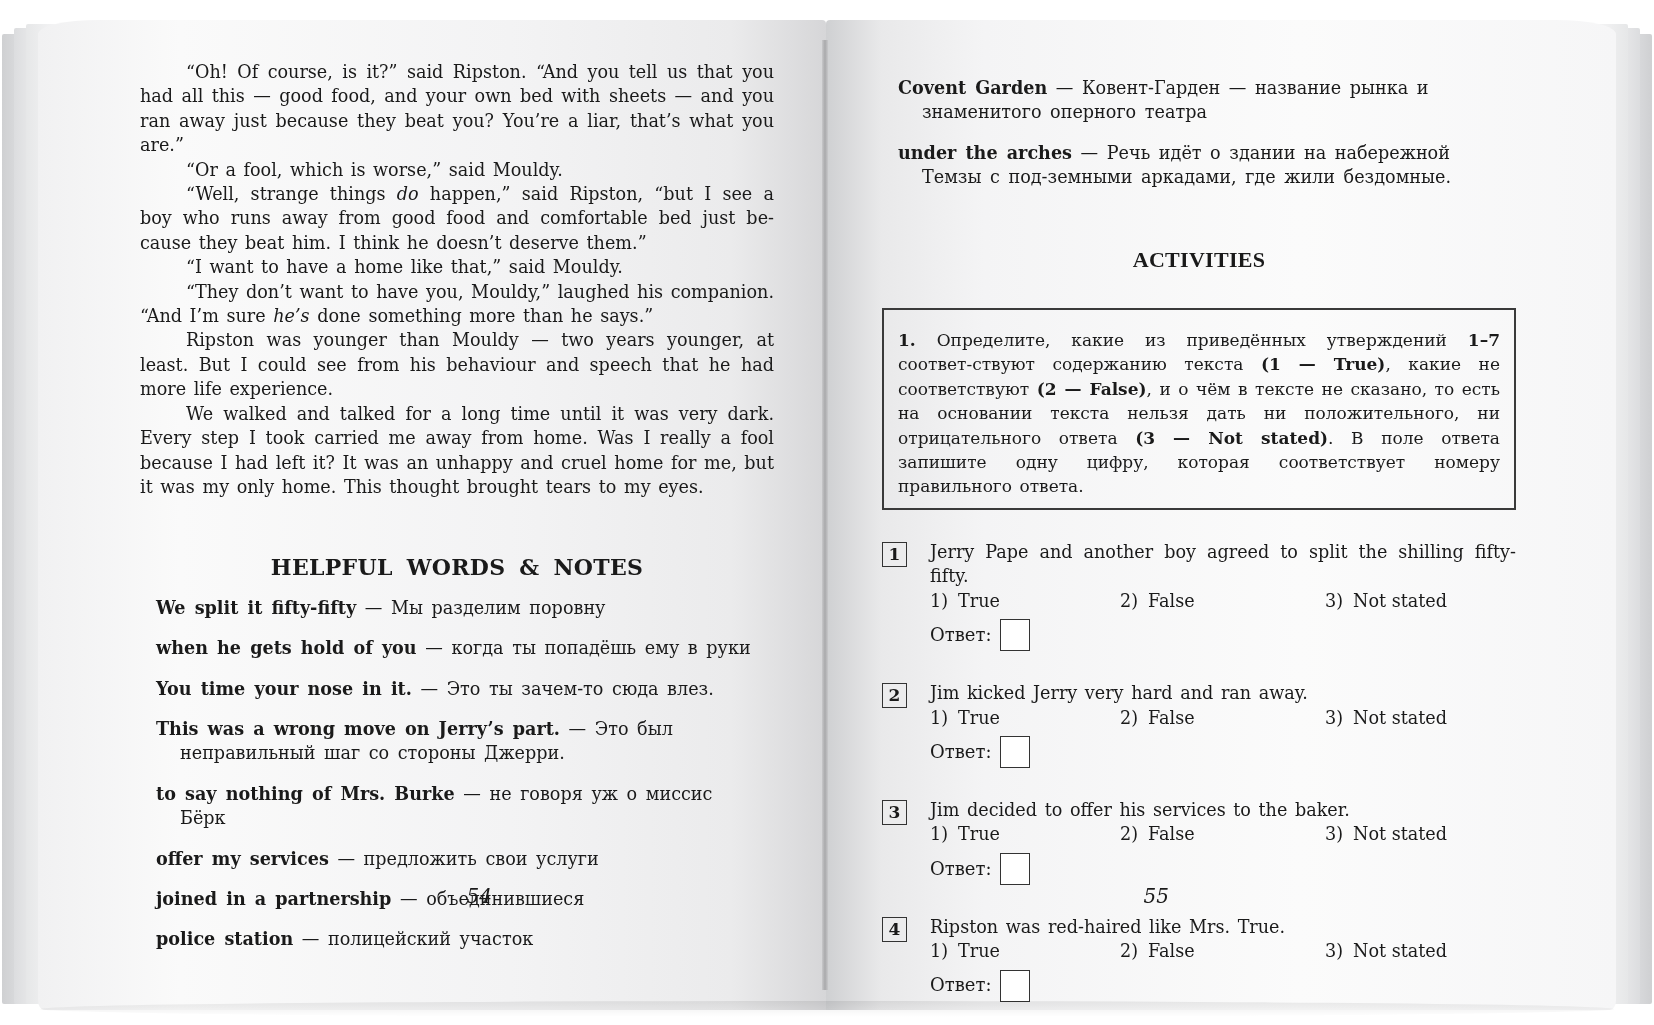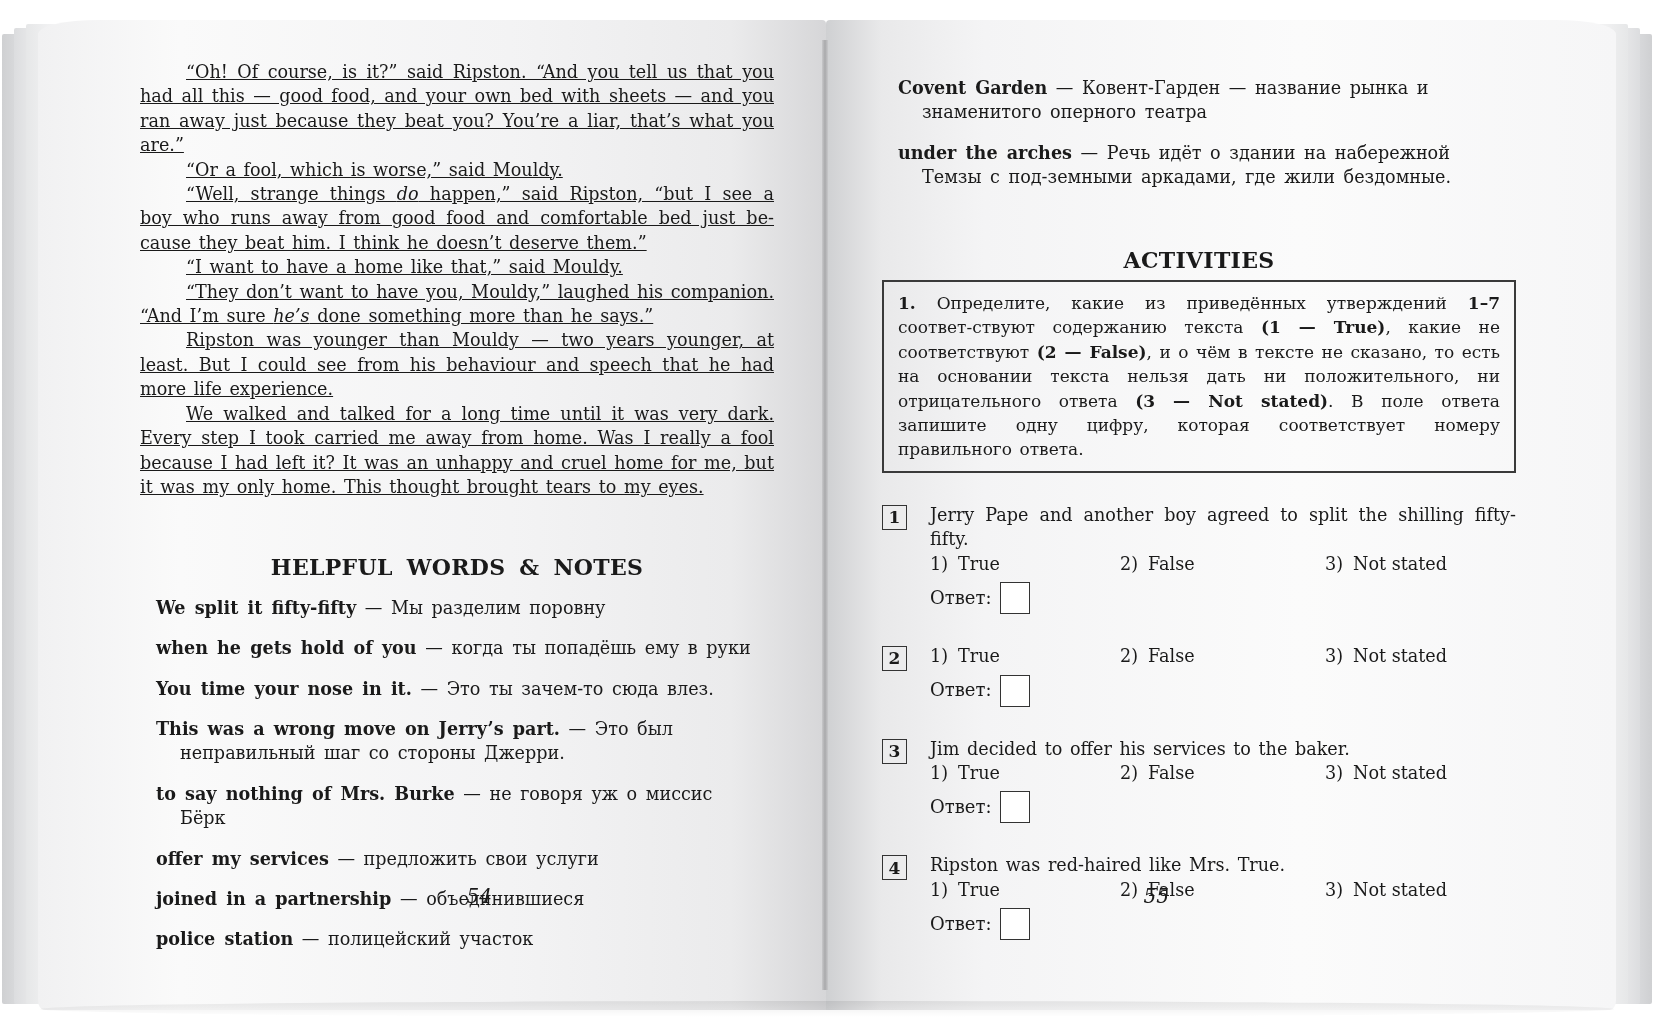--- a/index.html
+++ b/index.html
@@ -28,35 +28,35 @@
     background: linear-gradient(90deg, #cfd0d2 0%, #e9e9ea 7%, #f4f4f5 20%, #fbfbfb 60%, #f6f6f7 100%);
     border-radius: 4px 60px 6px 0 / 4px 14px 10px 0;
   }
   .gutter { position: absolute; left: 822px; top: 40px; width: 6px; height: 950px; background: linear-gradient(90deg,#c8c8ca,#a9a9ab,#c8c8ca); }
 
   .content { position: absolute; font-size: 17.6px; line-height: 24.4px; }
   .left .content { left: 102px; top: 40px; width: 634px; }
   .right .content { left: 56px; top: 40px; width: 634px; }
 
   p.par { margin: 0; text-align: justify; text-align-last: left; word-spacing: 2px; }
-  p.par.indent { text-indent: 46px; text-decoration: underline; }
+  p.par.indent { text-indent: 46px; }
   em { font-style: italic; }
 
   .h2 {
     text-align: center; font-weight: bold; font-size: 22px; letter-spacing: 0.3px;
     margin: 0; word-spacing: 6px;
   }
   .left .h2 { margin-top: 56px; }
-  .right .h2 { margin-top: 58px; margin-bottom: 8px; }
+  .right .h2 { margin-top: 58px; margin-bottom: 36px; font-family: Liberation Serif, serif; }
 
   .gloss { margin: 16px; padding-left: 24px; text-indent: -24px; word-spacing: 3px; }
   .gloss b { font-weight: bold; }
 
   .task-box {
-    border: 2px solid #3a3a3a; padding: 9px 14px 9px 14px;
+    border: 2px solid #3a3a3a; padding: 18px 14px 9px 14px;
     font-size: 17px; line-height: 24.4px; text-align: justify; text-align-last: left; word-spacing: 2px;
   }
 
   .q { position: relative; padding-left: 48px; margin-top: 30px; }
   .q:first-of-type { margin-top: 0; }
   .qnum {
     position: absolute; left: 0; top: 2px; width: 25px; height: 25px;
     border: 1.6px solid #333; background: #ececed; font-weight: bold; font-size: 17px;
     display: flex; align-items: center; justify-content: center; box-sizing: border-box;
   }
@@ -138,20 +138,21 @@
             <span class="opt"><span class="n">3)</span><span>Not stated</span></span>
           </div>
           <div class="answer">
             <span>Ответ:</span>
             <div class="answer-box"></div>
           </div>
         </div>
 
         <div class="q">
           <div class="qnum">2</div>
+          <p class="qtext">Jim kicked Jerry very hard and ran away.</p>
           <div class="opts">
             <span class="opt"><span class="n">1)</span><span>True</span></span>
             <span class="opt"><span class="n">2)</span><span>False</span></span>
             <span class="opt"><span class="n">3)</span><span>Not stated</span></span>
           </div>
           <div class="answer">
             <span>Ответ:</span>
             <div class="answer-box"></div>
           </div>
         </div>

